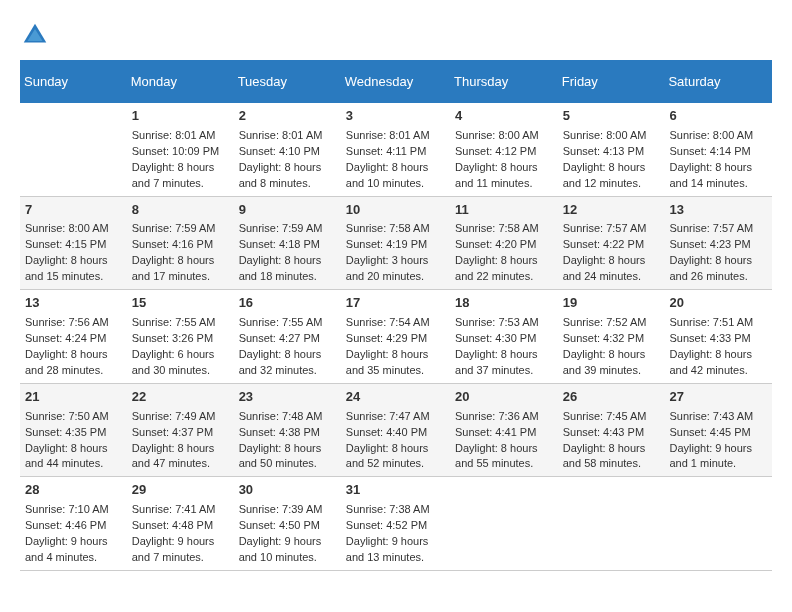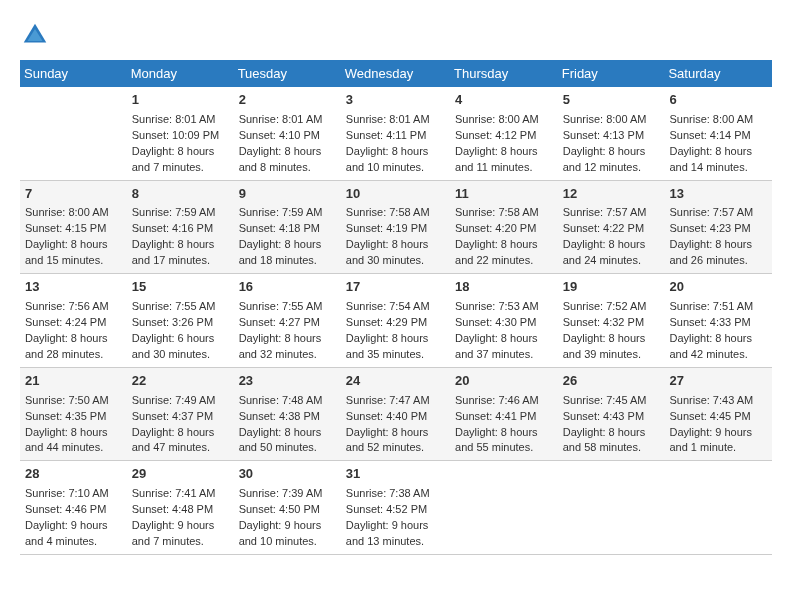--- a/index.html
+++ b/index.html
@@ -48,21 +48,21 @@
       color: #555;
     }
     table {
       width: 100%;
       border-collapse: collapse;
       font-size: 11px;
     }
     thead tr th {
       background-color: #2a7abf;
       color: #fff;
-      padding: 6px 4px;
+      padding: 14px 4px;
       text-align: left;
       font-size: 13px;
       font-weight: normal;
     }
     tbody tr {
       border-bottom: 1px solid #ccc;
     }
     tbody tr:nth-child(odd) {
       background: #fff;
     }
@@ -129,40 +129,40 @@
         <td><span class="day-number">2</span><span>Sunrise: 8:01 AM</span><br><span>Sunset: 4:10 PM</span><br><span>Daylight: 8 hours and 8 minutes.</span></td>
         <td><span class="day-number">3</span><span>Sunrise: 8:01 AM</span><br><span>Sunset: 4:11 PM</span><br><span>Daylight: 8 hours and 10 minutes.</span></td>
         <td><span class="day-number">4</span><span>Sunrise: 8:00 AM</span><br><span>Sunset: 4:12 PM</span><br><span>Daylight: 8 hours and 11 minutes.</span></td>
         <td><span class="day-number">5</span><span>Sunrise: 8:00 AM</span><br><span>Sunset: 4:13 PM</span><br><span>Daylight: 8 hours and 12 minutes.</span></td>
         <td><span class="day-number">6</span><span>Sunrise: 8:00 AM</span><br><span>Sunset: 4:14 PM</span><br><span>Daylight: 8 hours and 14 minutes.</span></td>
       </tr>
       <tr>
         <td><span class="day-number">7</span><span>Sunrise: 8:00 AM</span><br><span>Sunset: 4:15 PM</span><br><span>Daylight: 8 hours and 15 minutes.</span></td>
         <td><span class="day-number">8</span><span>Sunrise: 7:59 AM</span><br><span>Sunset: 4:16 PM</span><br><span>Daylight: 8 hours and 17 minutes.</span></td>
         <td><span class="day-number">9</span><span>Sunrise: 7:59 AM</span><br><span>Sunset: 4:18 PM</span><br><span>Daylight: 8 hours and 18 minutes.</span></td>
-        <td><span class="day-number">10</span><span>Sunrise: 7:58 AM</span><br><span>Sunset: 4:19 PM</span><br><span>Daylight: 8 hours and 30 minutes.</span></td>
+        <td><span class="day-number">10</span><span>Sunrise: 7:58 AM</span><br><span>Sunset: 4:19 PM</span><br><span>Daylight: 3 hours and 20 minutes.</span></td>
         <td><span class="day-number">11</span><span>Sunrise: 7:58 AM</span><br><span>Sunset: 4:20 PM</span><br><span>Daylight: 8 hours and 22 minutes.</span></td>
         <td><span class="day-number">12</span><span>Sunrise: 7:57 AM</span><br><span>Sunset: 4:22 PM</span><br><span>Daylight: 8 hours and 24 minutes.</span></td>
         <td><span class="day-number">13</span><span>Sunrise: 7:57 AM</span><br><span>Sunset: 4:23 PM</span><br><span>Daylight: 8 hours and 26 minutes.</span></td>
       </tr>
       <tr>
         <td><span class="day-number">13</span><span>Sunrise: 7:56 AM</span><br><span>Sunset: 4:24 PM</span><br><span>Daylight: 8 hours and 28 minutes.</span></td>
         <td><span class="day-number">15</span><span>Sunrise: 7:55 AM</span><br><span>Sunset: 3:26 PM</span><br><span>Daylight: 6 hours and 30 minutes.</span></td>
         <td><span class="day-number">16</span><span>Sunrise: 7:55 AM</span><br><span>Sunset: 4:27 PM</span><br><span>Daylight: 8 hours and 32 minutes.</span></td>
         <td><span class="day-number">17</span><span>Sunrise: 7:54 AM</span><br><span>Sunset: 4:29 PM</span><br><span>Daylight: 8 hours and 35 minutes.</span></td>
         <td><span class="day-number">18</span><span>Sunrise: 7:53 AM</span><br><span>Sunset: 4:30 PM</span><br><span>Daylight: 8 hours and 37 minutes.</span></td>
         <td><span class="day-number">19</span><span>Sunrise: 7:52 AM</span><br><span>Sunset: 4:32 PM</span><br><span>Daylight: 8 hours and 39 minutes.</span></td>
         <td><span class="day-number">20</span><span>Sunrise: 7:51 AM</span><br><span>Sunset: 4:33 PM</span><br><span>Daylight: 8 hours and 42 minutes.</span></td>
       </tr>
       <tr>
         <td><span class="day-number">21</span><span>Sunrise: 7:50 AM</span><br><span>Sunset: 4:35 PM</span><br><span>Daylight: 8 hours and 44 minutes.</span></td>
         <td><span class="day-number">22</span><span>Sunrise: 7:49 AM</span><br><span>Sunset: 4:37 PM</span><br><span>Daylight: 8 hours and 47 minutes.</span></td>
         <td><span class="day-number">23</span><span>Sunrise: 7:48 AM</span><br><span>Sunset: 4:38 PM</span><br><span>Daylight: 8 hours and 50 minutes.</span></td>
         <td><span class="day-number">24</span><span>Sunrise: 7:47 AM</span><br><span>Sunset: 4:40 PM</span><br><span>Daylight: 8 hours and 52 minutes.</span></td>
-        <td><span class="day-number">20</span><span>Sunrise: 7:46 AM</span><br><span>Sunset: 4:41 PM</span><br><span>Daylight: 8 hours and 55 minutes.</span></td>
+        <td><span class="day-number">20</span><span>Sunrise: 7:36 AM</span><br><span>Sunset: 4:41 PM</span><br><span>Daylight: 8 hours and 55 minutes.</span></td>
         <td><span class="day-number">26</span><span>Sunrise: 7:45 AM</span><br><span>Sunset: 4:43 PM</span><br><span>Daylight: 8 hours and 58 minutes.</span></td>
         <td><span class="day-number">27</span><span>Sunrise: 7:43 AM</span><br><span>Sunset: 4:45 PM</span><br><span>Daylight: 9 hours and 1 minute.</span></td>
       </tr>
       <tr>
         <td><span class="day-number">28</span><span>Sunrise: 7:10 AM</span><br><span>Sunset: 4:46 PM</span><br><span>Daylight: 9 hours and 4 minutes.</span></td>
         <td><span class="day-number">29</span><span>Sunrise: 7:41 AM</span><br><span>Sunset: 4:48 PM</span><br><span>Daylight: 9 hours and 7 minutes.</span></td>
         <td><span class="day-number">30</span><span>Sunrise: 7:39 AM</span><br><span>Sunset: 4:50 PM</span><br><span>Daylight: 9 hours and 10 minutes.</span></td>
         <td><span class="day-number">31</span><span>Sunrise: 7:38 AM</span><br><span>Sunset: 4:52 PM</span><br><span>Daylight: 9 hours and 13 minutes.</span></td>
         <td>
           <span class="empty-cell"></span>

